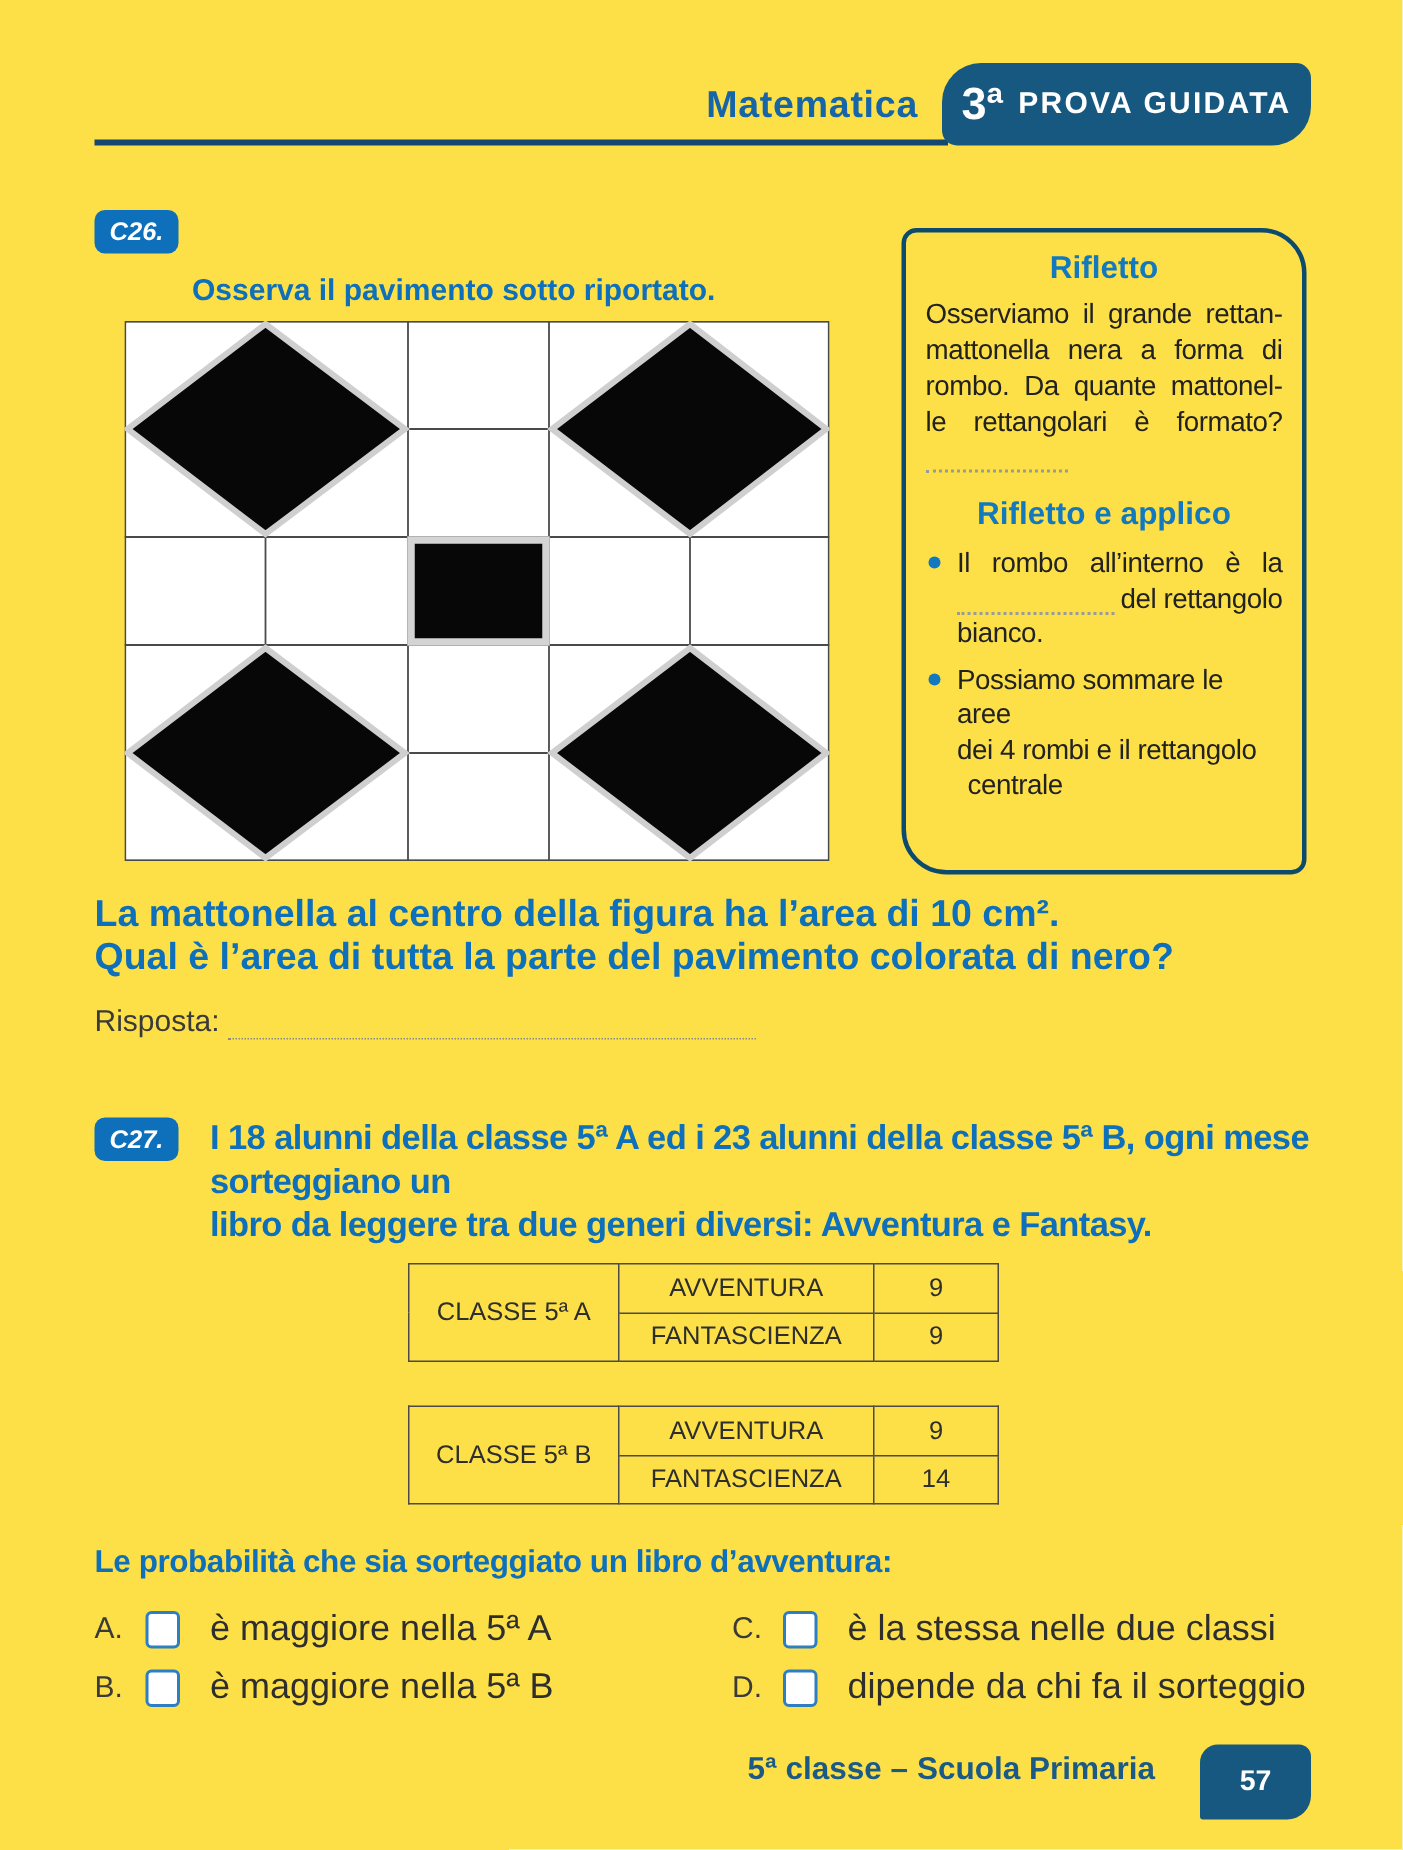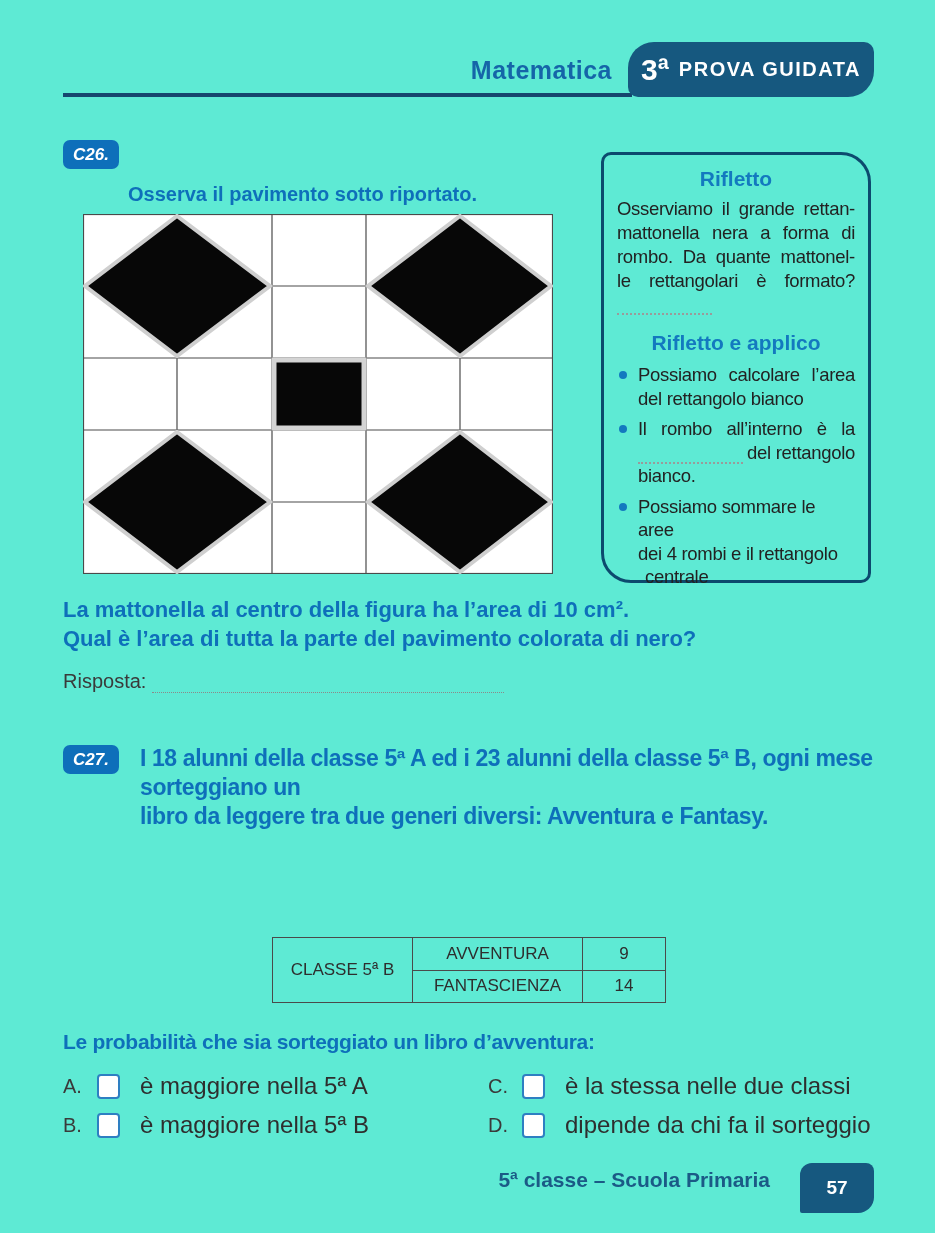--- a/index.html
+++ b/index.html
@@ -1,16 +1,16 @@
 <!DOCTYPE html>
 <html><head>
 <meta charset="utf-8">
 <style>
   html,body{margin:0;padding:0;background:#ffffff;}
-  .page{position:relative;width:935px;height:1233px;background:#5eead4;overflow:hidden;
+  .page{position:relative;width:935px;height:1233px;background:#fde047;overflow:hidden;
         font-family:"Liberation Sans",sans-serif;}
 
   
   .subject{position:absolute;left:412px;top:56px;width:200px;text-align:right;
            font-size:25px;font-weight:800;color:#1565a8;letter-spacing:.5px;}
   .head-rule{position:absolute;left:63px;top:93px;width:569px;height:4px;background:#16476e;}
   .head-badge{position:absolute;left:628px;top:42px;width:246px;height:55px;background:#16587f;
               border-radius:26px 10px 26px 10px;display:flex;align-items:center;justify-content:center;
               gap:10px;color:#fff;}
   .head-badge .num{font-size:30px;font-weight:800;}
@@ -35,21 +35,21 @@
   .rsub{color:#1379bf;font-weight:700;font-size:21px;text-align:center;margin:16px 0 8px 0;}
   .bullet{display:flex;margin-bottom:7px;}
   .bullet .dot{width:8px;height:8px;border-radius:50%;background:#1379bf;margin:8px 11px 0 2px;flex:none;}
   .bullet .bl{flex:1;font-size:18.5px;line-height:23.5px;color:#222;letter-spacing:-.3px;}
   .blankline{display:flex;justify-content:space-between;align-items:flex-end;}
   .bdots{width:105px;border-bottom:2px dotted #9a9a9a;height:16px;}
   .indent1{padding-left:7px;}
 
   
   .statement{position:absolute;left:63px;top:595px;color:#0e6fba;font-weight:700;
-             font-size:22px;line-height:29px;}
+             font-size:25px;line-height:29px;}
   .answer-row{position:absolute;left:63px;top:670px;font-size:20px;color:#3a3a3a;
               display:flex;align-items:flex-end;}
   .adots{width:352px;border-bottom:1.5px dotted #8a8a8a;height:18px;margin-left:6px;}
 
   
   .c27text{position:absolute;left:140px;top:744px;width:795px;color:#0e6fba;font-weight:700;
            font-size:23px;line-height:29px;letter-spacing:-.4px;}
   table.cls{position:absolute;left:272px;border-collapse:collapse;font-size:17px;color:#2e2e2e;}
   table.cls td{border:1.5px solid #4a4a4a;text-align:center;padding:0;}
   td.cl{width:139px;height:64px;}
@@ -112,27 +112,20 @@
 
   <div class="rbox">
     <div class="rtitle">Rifletto</div>
     <div class="rline j">Osserviamo il grande rettan-</div>
     <div class="rline j">mattonella nera a forma di</div>
     <div class="rline j">rombo. Da quante mattonel-</div>
     <div class="rline j">le rettangolari è formato?</div>
     <div class="rdots"></div>
     <div class="rsub">Rifletto e applico</div>
 
-    <div class="bullet">
-      <span class="dot"></span>
-      <span class="bl">
-        <span class="j" style="display:block;">Possiamo calcolare l’area</span>
-        <span style="display:block;">del rettangolo bianco</span>
-      </span>
-    </div>
 
     <div class="bullet">
       <span class="dot"></span>
       <span class="bl">
         <span class="j" style="display:block;">Il rombo all’interno è la</span>
         <span class="blankline">
           <span class="bdots"></span>
           <span>del rettangolo</span>
         </span>
         <span style="display:block;">bianco.</span>
@@ -157,20 +150,33 @@
     <span>Risposta:</span>
     <span class="adots"></span>
   </div>
 
   <div class="qbadge" style="left:63px;top:745px;">C27.</div>
   <div class="c27text">
     <div>I 18 alunni della classe 5ª A ed i 23 alunni della classe 5ª B, ogni mese sorteggiano un</div>
     <div>libro da leggere tra due generi diversi: Avventura e Fantasy.</div>
   </div>
 
+  <table class="cls t1">
+    <tbody>
+        <tr>
+      <td class="cl" rowspan="2">CLASSE 5ª A</td>
+      <td class="g">AVVENTURA</td>
+      <td class="n">9</td>
+    </tr>
+    <tr>
+      <td class="g">FANTASCIENZA</td>
+      <td class="n">9</td>
+    </tr>
+  </tbody>
+    </table>
 
   <table class="cls t2">
     <tbody>
         <tr>
       <td class="cl" rowspan="2">CLASSE 5ª B</td>
       <td class="g">AVVENTURA</td>
       <td class="n">9</td>
     </tr>
     <tr>
       <td class="g">FANTASCIENZA</td>

